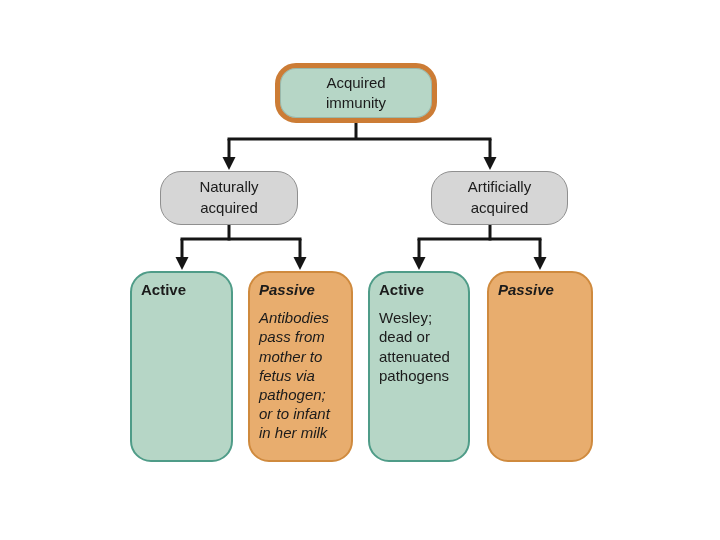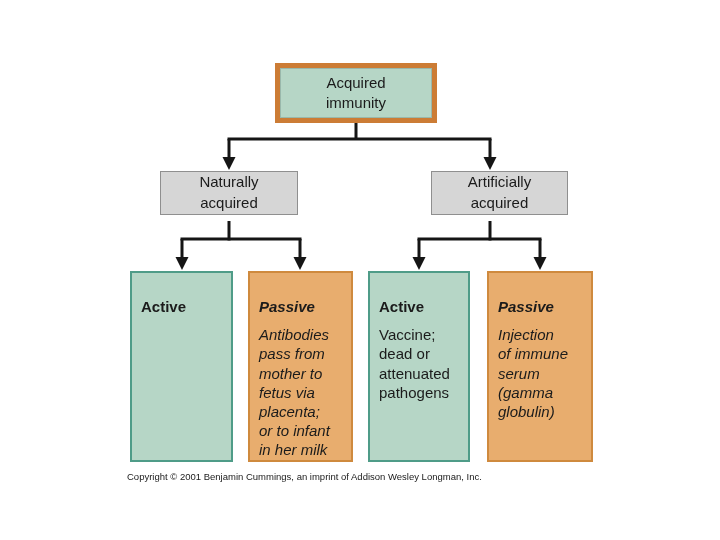--- a/index.html
+++ b/index.html
@@ -1,37 +1,37 @@
 <!DOCTYPE html>
 <html style="--teal-fill: #b6d6c6; --teal-border: #4f9c88; --orange-fill: #e8ad6e; --orange-border: #cf8a3e; --root-border: #cc7c35; --gray-fill: #d6d6d6; --gray-border: #8f8f8f; --line: #151515;"><head>
 <meta charset="utf-8">
 <style>
   html,body{margin:0;padding:0;background:#ffffff;}
   .canvas{
     position:relative;width:720px;height:540px;background:#ffffff;
     font-family:"Liberation Sans",sans-serif;color:#1b1b1b;overflow:hidden;
   }
   .connectors{position:absolute;left:0;top:0;width:720px;height:540px;}
-  .node{position:absolute;box-sizing:border-box;}
+  .node{position:absolute;box-sizing:border-box;border-radius:21px;}
   .root{
     left:275px;top:63px;width:162px;height:60px;
     border:5px solid var(--root-border);background:var(--teal-fill);
     box-shadow:inset 0 0 0 1px #99b8ab;
     display:flex;align-items:center;justify-content:center;
   }
   .root .label{font-size:15px;line-height:1.32;text-align:center;white-space:pre-line;}
   .branch{
-    top:171px;height:44px;background:var(--gray-fill);
+    top:171px;height:54px;background:var(--gray-fill);
     border:1px solid var(--gray-border);
     display:flex;align-items:center;justify-content:center;
   }
   .branch .label{font-size:15px;line-height:1.38;text-align:center;white-space:pre-line;}
   #branch-naturally{left:160px;width:138px;}
   #branch-artificially{left:431px;width:137px;}
-  .leaf{top:271px;height:191px;padding:24px 5px 0 9px;font-size:15px;line-height:1.28;}
+  .leaf{top:271px;height:191px;padding:7px 5px 0 9px;font-size:15px;line-height:1.28;}
   .leaf.teal{background:var(--teal-fill);border:2px solid var(--teal-border);}
   .leaf.orange{background:var(--orange-fill);border:2px solid var(--orange-border);font-style:italic;}
   .leaf .title{font-weight:bold;margin:0 0 9px 0;}
   .leaf .body{white-space:pre-line;}
   #leaf-0{left:130px;width:103px;}
   #leaf-1{left:248px;width:105px;}
   #leaf-2{left:368px;width:102px;}
   #leaf-3{left:487px;width:106px;}
   .copyright{position:absolute;left:127px;top:471px;font-size:9.5px;color:#1a1a1a;}
 </style>
@@ -86,37 +86,31 @@
   <div class="node leaf teal" id="leaf-0">
     <div class="title">Active</div>
   </div>
 
   <div class="node leaf orange" id="leaf-1">
     <div class="title">Passive</div>
     <div class="body">Antibodies
 pass from
 mother to
 fetus via
-placenta;
+pathogen;
 or to infant
 in her milk</div>
   </div>
 
   <div class="node leaf teal" id="leaf-2">
     <div class="title">Active</div>
-    <div class="body">Vaccine;
+    <div class="body">Wesley;
 dead or
 attenuated
 pathogens</div>
   </div>
 
   <div class="node leaf orange" id="leaf-3">
     <div class="title">Passive</div>
-    <div class="body">Injection
-of immune
-serum
-(gamma
-globulin)</div>
   </div>
 
-  <div class="copyright">Copyright © 2001 Benjamin Cummings, an imprint of Addison Wesley Longman, Inc.</div>
 
 </div>
 
 </body></html>

